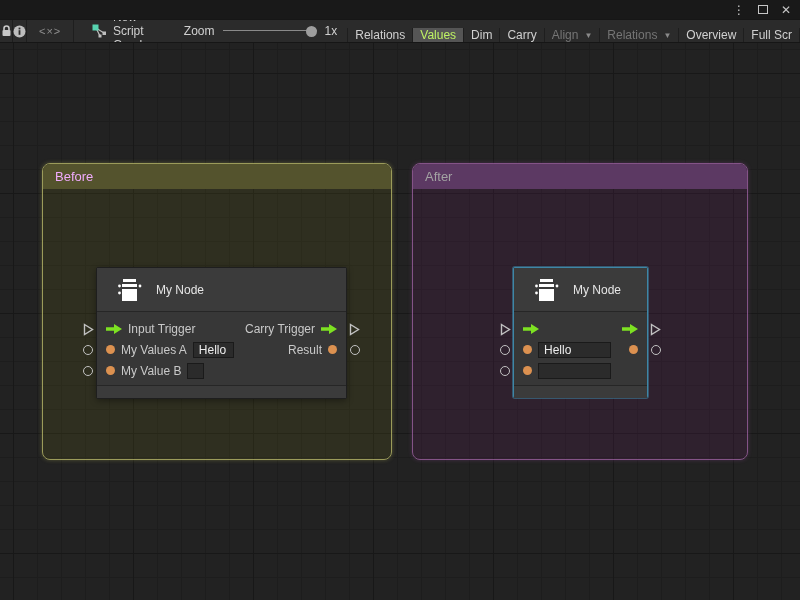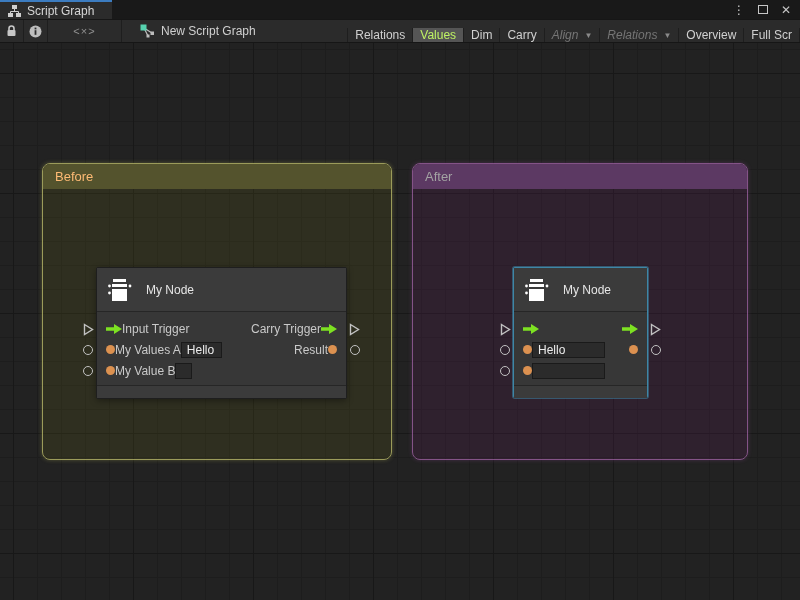--- a/index.html
+++ b/index.html
@@ -18,21 +18,21 @@
   .maxbox { width:10px; height:9px; border:1.5px solid #c6c6c6; }
 
   
   .toolbar { position:absolute; left:0; top:19px; width:800px; height:24px; background:#2b2b2b;
     border-top:1px solid #161616; border-bottom:1px solid #161616;
     display:flex; align-items:stretch; overflow:hidden; color:#d0d0d0; font-size:12px; }
   .tbtn { display:flex; align-items:center; justify-content:center; gap:4px;
     border-right:1px solid #1e1e1e; padding:0 7px; white-space:nowrap; }
   .tbtn.sq { width:24px; padding:0; }
   .tbtn.active { background:#555555; color:#bef264; }
-  .tbtn.disabled { color:#757575;font-style:italic; }
+  .tbtn.disabled { color:#757575; }
   .caret { font-size:8px; color:#8a8a8a; margin-left:2px; }
   .newgraph { display:flex; align-items:center; gap:6px; margin-left:12px; border:none; padding:0 6px; }
   .zoomgrp { display:flex; align-items:center; gap:8px; margin-left:24px; margin-right:10px; }
   .slider { position:relative; width:94px; height:12px; }
   .slider .track { position:absolute; left:0; right:0; top:5px; height:1px; background:#8a8a8a; }
   .slider .handle { position:absolute; right:0; top:1px; width:11px; height:11px; border-radius:50%;
     background:#9e9e9e; }
   .srcglyph { color:#909090; letter-spacing:1px; font-size:11px; }
   .rightbtns { margin-left:auto; display:flex; align-items:flex-end; }
   .rightbtns .tbtn:first-child { border-left:1px solid #1e1e1e; }
@@ -47,36 +47,36 @@
       linear-gradient(90deg,#1d1d1d 1px, transparent 1px);
     background-size:120px 120px,120px 120px,24px 24px,24px 24px;
     background-position:13px 30px,13px 30px,13px 6px,13px 6px; }
 
   
   .group { position:absolute; border-radius:8px; overflow:hidden; }
   .group-header { height:25px; line-height:25px; padding-left:12px; font-size:13px; }
   .group-body { position:absolute; left:0; right:0; top:25px; bottom:0; }
   .group.before { left:42px; top:120px; width:350px; height:297px;
     border:1px solid rgba(196,196,110,0.75); box-shadow:0 0 4px rgba(180,180,90,0.35); }
-  .group.before .group-header { background:#54532d; color:#fdba74; }
+  .group.before .group-header { background:#54532d; color:#f0abfc; }
   .group.before .group-body { background:rgba(96,96,26,0.22); }
   .group.after { left:412px; top:120px; width:336px; height:297px;
     border:1px solid rgba(186,110,190,0.65); box-shadow:0 0 4px rgba(160,80,170,0.3); }
   .group.after .group-header { background:#5c3963; color:#a3a3a3; }
   .group.after .group-body { background:rgba(96,32,90,0.22); }
 
   
   .node { position:absolute; background:#373737; border:1px solid #1e1e1e; border-radius:2px;
     box-shadow:0 2px 6px rgba(0,0,0,0.35); }
   .node.selected { border:1px solid #3e86a6; box-shadow:0 0 0 1px rgba(62,134,166,0.55); }
-  .node-header { height:44px; display:flex; align-items:center; gap:13px; padding-left:10px;
+  .node-header { height:44px; display:flex; align-items:center; gap:13px; padding-left:20px;
     background:#3b3b3b; border-bottom:1px solid #262626; }
   .node-title { color:#e6e6e6; font-size:12px; }
   .node-body { padding:6px 0 4px 0; }
-  .nrow { height:21px; display:flex; align-items:center; padding:0 9px; }
+  .nrow { height:21px; display:flex; align-items:center; gap:6px; padding:0 9px; }
   .plabel { color:#c9c9c9; font-size:12px; white-space:nowrap; }
   .spacer { flex:1; }
   .node-footer { height:13px; background:#3b3b3b; border-top:1px solid #262626; }
 
   .dot { width:9px; height:9px; border-radius:50%; background:#dc9150; flex:0 0 auto; }
   .flowarrow { flex:0 0 auto; display:block; }
 
   .pfield { height:16px; background:#2b2b2b; border:1px solid #1a1a1a; border-radius:0;
     color:#ececec; font-size:12px; font-family:"Liberation Sans","DejaVu Sans",sans-serif;
     padding:0 5px; outline:none; }
@@ -93,31 +93,20 @@
   .ext.row2 { top:77px; } .ext.row3 { top:98px; }
 
   .icon { flex:0 0 auto; display:block; }
 </style>
 </head>
 <body>
 
 <div class="window">
 
   <div class="tabstrip">
-    <div class="tab">
-      <svg class="icon" width="13" height="12" viewBox="0 0 13 12">
-        <g stroke="#cfcfcf" stroke-width="1" fill="none">
-          <rect x="4.5" y="0.5" width="4" height="3" fill="#cfcfcf"></rect>
-          <rect x="0.5" y="8.5" width="4" height="3" fill="#cfcfcf"></rect>
-          <rect x="8.5" y="8.5" width="4" height="3" fill="#cfcfcf"></rect>
-          <path d="M6.5 3.5v3 M2.5 8.5v-2h8v2"></path>
-        </g>
-      </svg>
-      <span>Script Graph</span>
-    </div>
     <div class="winctl">
       <span class="glyph">⋮</span>
       <span class="maxbox"></span>
       <span class="glyph">✕</span>
     </div>
   </div>
 
   <div class="toolbar">
     <div class="tbtn sq">
       <svg class="icon" width="11" height="12" viewBox="0 0 11 12">
@@ -136,20 +125,28 @@
       <span class="srcglyph">&lt;×&gt;</span>
     </div>
     <div class="newgraph">
       <svg class="icon" width="15" height="14" viewBox="0 0 15 14">
         <path d="M4 4 L12 9 M4 4 L8 12" stroke="#bdbdbd" stroke-width="1.2"></path>
         <rect x="0.5" y="0.5" width="6" height="6" fill="#57d3b0"></rect>
         <rect x="10.5" y="7.5" width="3.5" height="3.5" fill="#bdbdbd"></rect>
         <rect x="6.5" y="10.5" width="3" height="3" fill="#bdbdbd"></rect>
       </svg>
       <span>New Script Graph</span>
+    </div>
+    <div class="zoomgrp">
+      <span>Zoom</span>
+      <div class="slider">
+        <div class="track"></div>
+        <div class="handle"></div>
+      </div>
+      <span>1x</span>
     </div>
     <div class="rightbtns">
       <div class="tbtn">
           <span>Relations</span>
         </div>
       <div class="tbtn active">
           <span>Values</span>
         </div>
       <div class="tbtn">
           <span>Dim</span>

